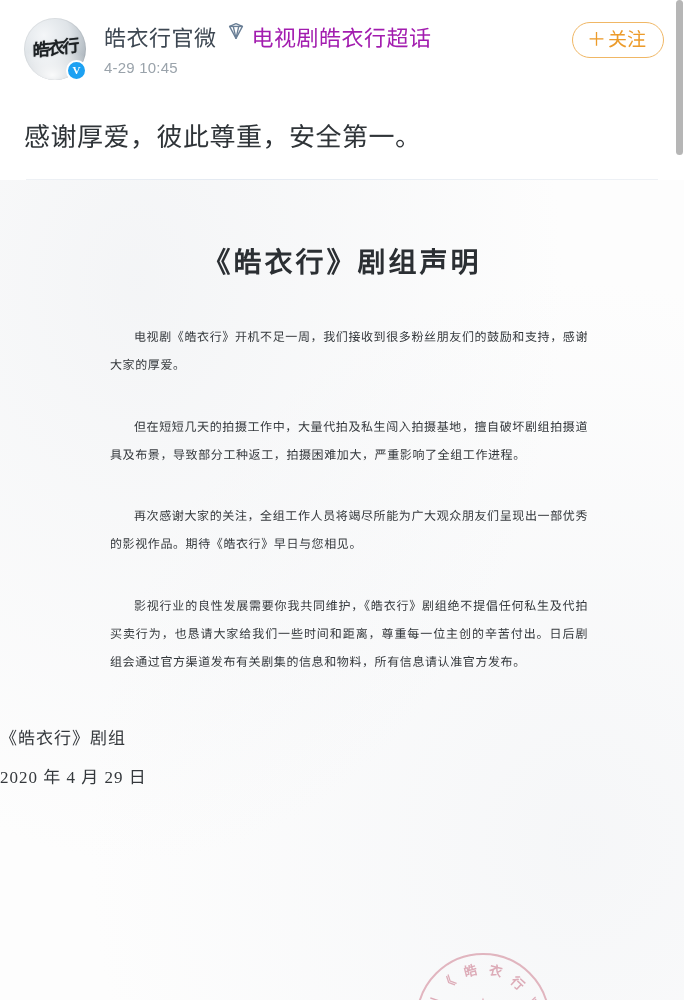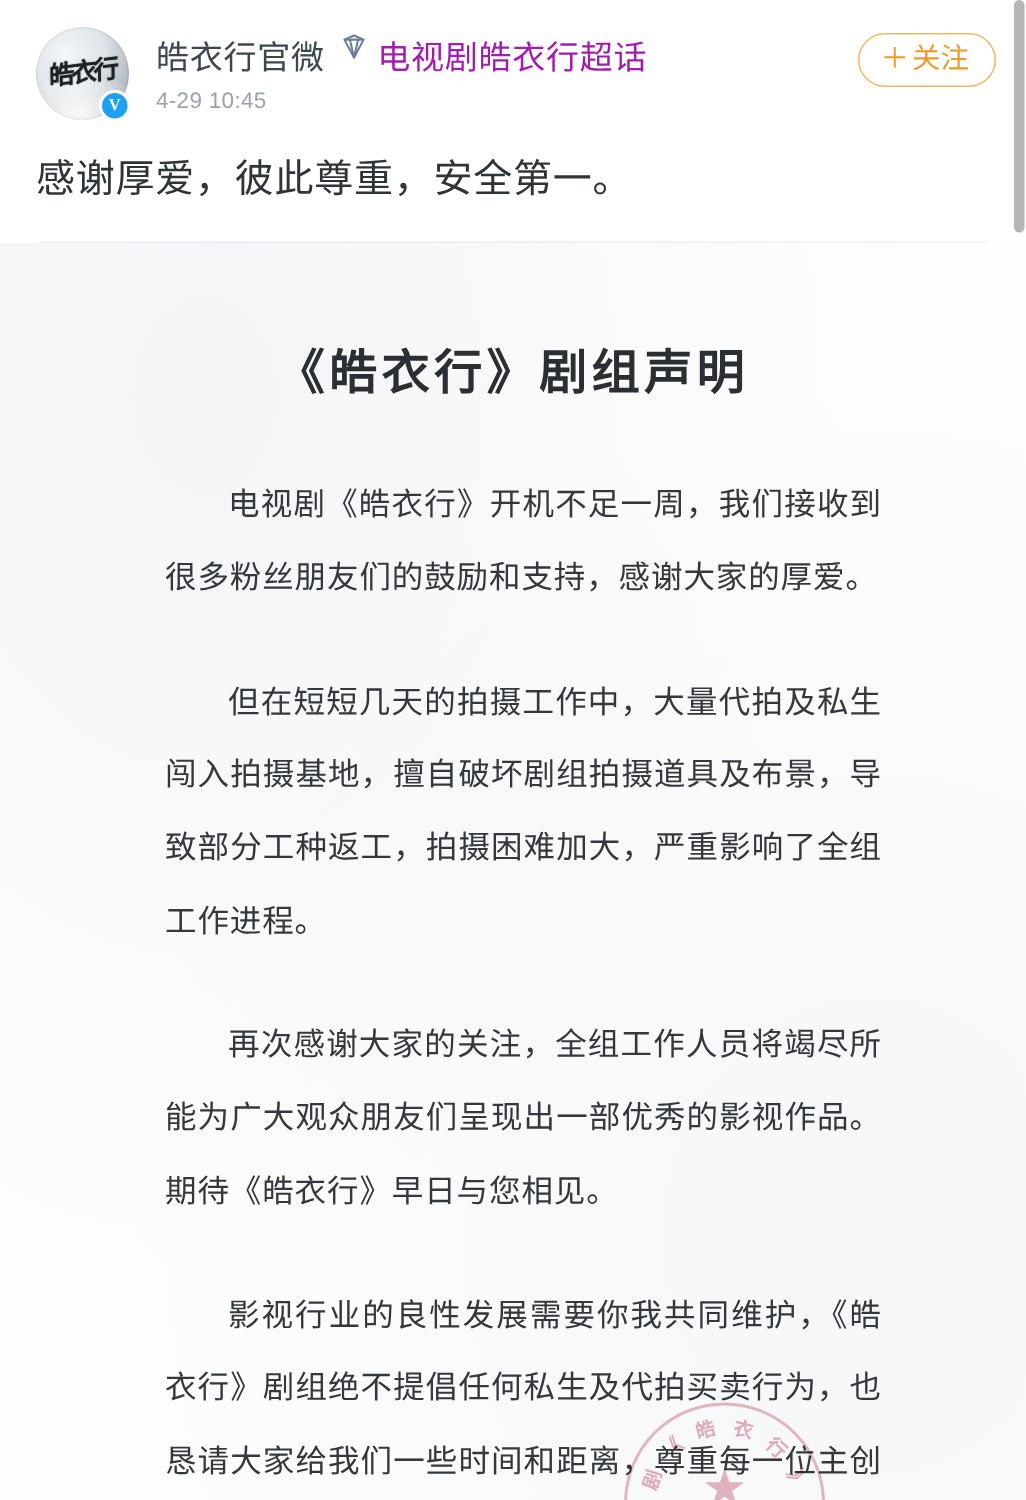--- a/index.html
+++ b/index.html
@@ -154,21 +154,21 @@
     font-weight: 400;
   }
 
   
   .post-text {
     padding: 0 24px;
     font-size: 26px;
     color: #2f3438;
     line-height: 1.35;
     letter-spacing: 0.5px;
-    margin-top: 6px;
+    margin-top: 24px;
   }
 
   .divider {
     margin: 24px 26px 0 26px;
     height: 1px;
     background: linear-gradient(to right, #eef1f5 0%, #e4eaf2 30%, #e9eef4 60%, #eef1f5 100%);
   }
 
   
   .statement {
@@ -188,34 +188,34 @@
       radial-gradient(ellipse at 20% 12%, rgba(236,238,241,0.55) 0%, rgba(255,255,255,0) 55%),
       radial-gradient(ellipse at 85% 78%, rgba(238,240,243,0.5) 0%, rgba(255,255,255,0) 60%);
     pointer-events: none;
   }
 
   .statement-title {
     position: relative;
     text-align: center;
     font-family: "Liberation Serif", "DejaVu Serif", serif;
     font-weight: 700;
-    font-size: 32px;
+    font-size: 28px;
     color: #2b2f33;
     letter-spacing: 3px;
     margin-bottom: 44px;
   }
 
   .statement-body {
     position: relative;
     padding: 0 96px 0 110px;
   }
   .statement-body p {
     margin: 0 0 34px 0;
-    font-family: Liberation Serif, serif;
-    font-size: 21px;
+    font-family: Liberation Sans, sans-serif;
+    font-size: 12px;
     line-height: 2.32;
     color: #34383c;
     text-align: justify;
     text-indent: 2em;
     letter-spacing: 0.6px;
   }
 
   .signature-block {
     position: relative;
     margin-top: 42px;

